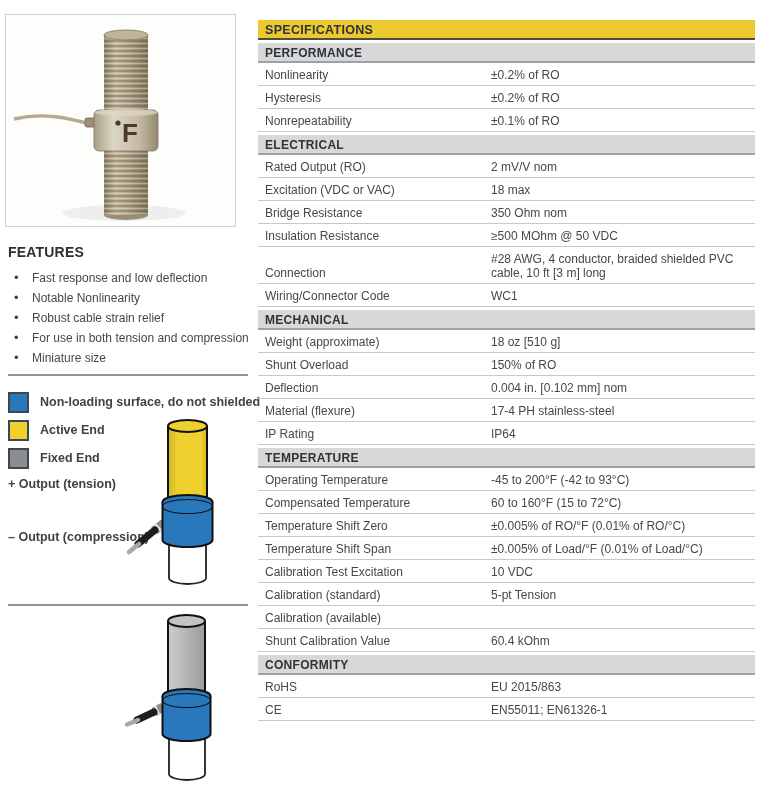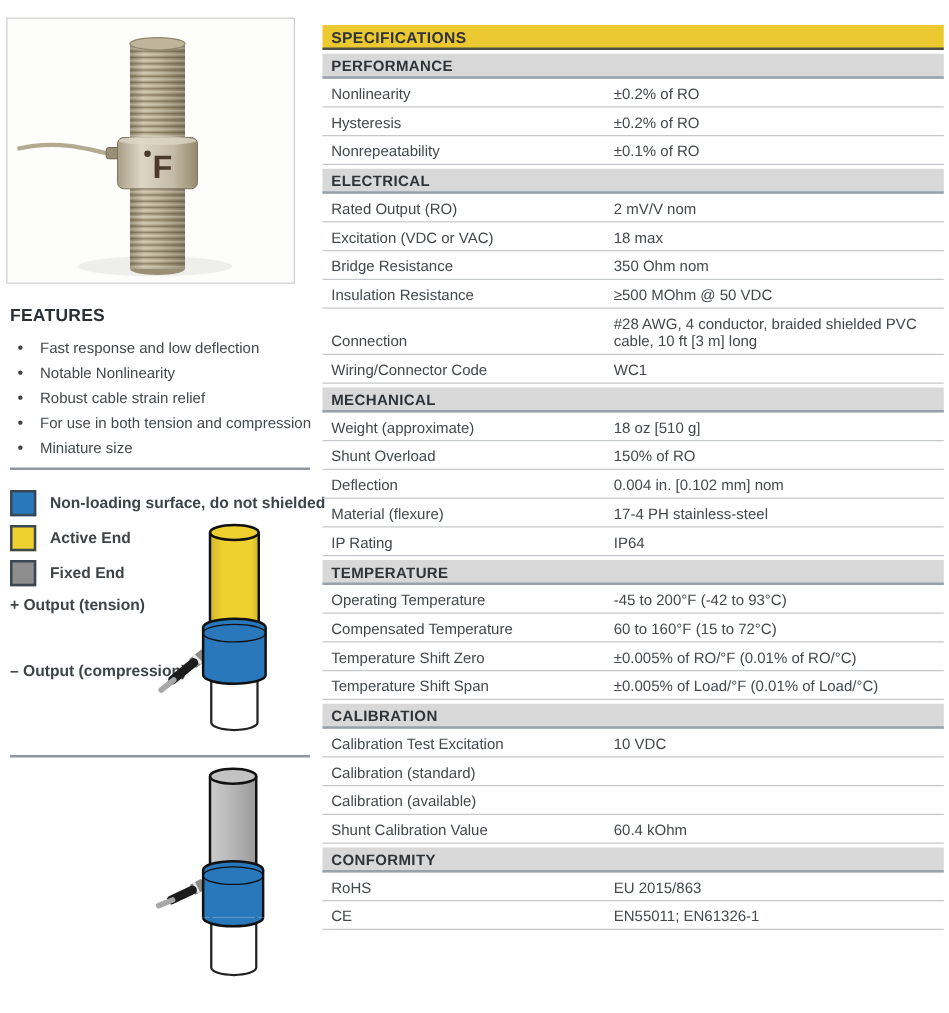--- a/index.html
+++ b/index.html
@@ -322,27 +322,27 @@
           <div class="spec-value">60 to 160°F (15 to 72°C)</div>
         </div>
         <div class="spec-row">
           <div class="spec-label">Temperature Shift Zero</div>
           <div class="spec-value">±0.005% of RO/°F (0.01% of RO/°C)</div>
         </div>
         <div class="spec-row">
           <div class="spec-label">Temperature Shift Span</div>
           <div class="spec-value">±0.005% of Load/°F (0.01% of Load/°C)</div>
         </div>
-        <div class="section-header">CALIBRATION</div>
         <div class="spec-row">
           <div class="spec-label">Calibration Test Excitation</div>
           <div class="spec-value">10 VDC</div>
         </div>
         <div class="spec-row">
           <div class="spec-label">Calibration (standard)</div>
+          <div class="spec-value">5-pt Tension</div>
         </div>
         <div class="spec-row">
           <div class="spec-label">Calibration (available)</div>
         </div>
         <div class="spec-row">
           <div class="spec-label">Shunt Calibration Value</div>
           <div class="spec-value">60.4 kOhm</div>
         </div>
         <div class="section-header">CONFORMITY</div>
         <div class="spec-row">

